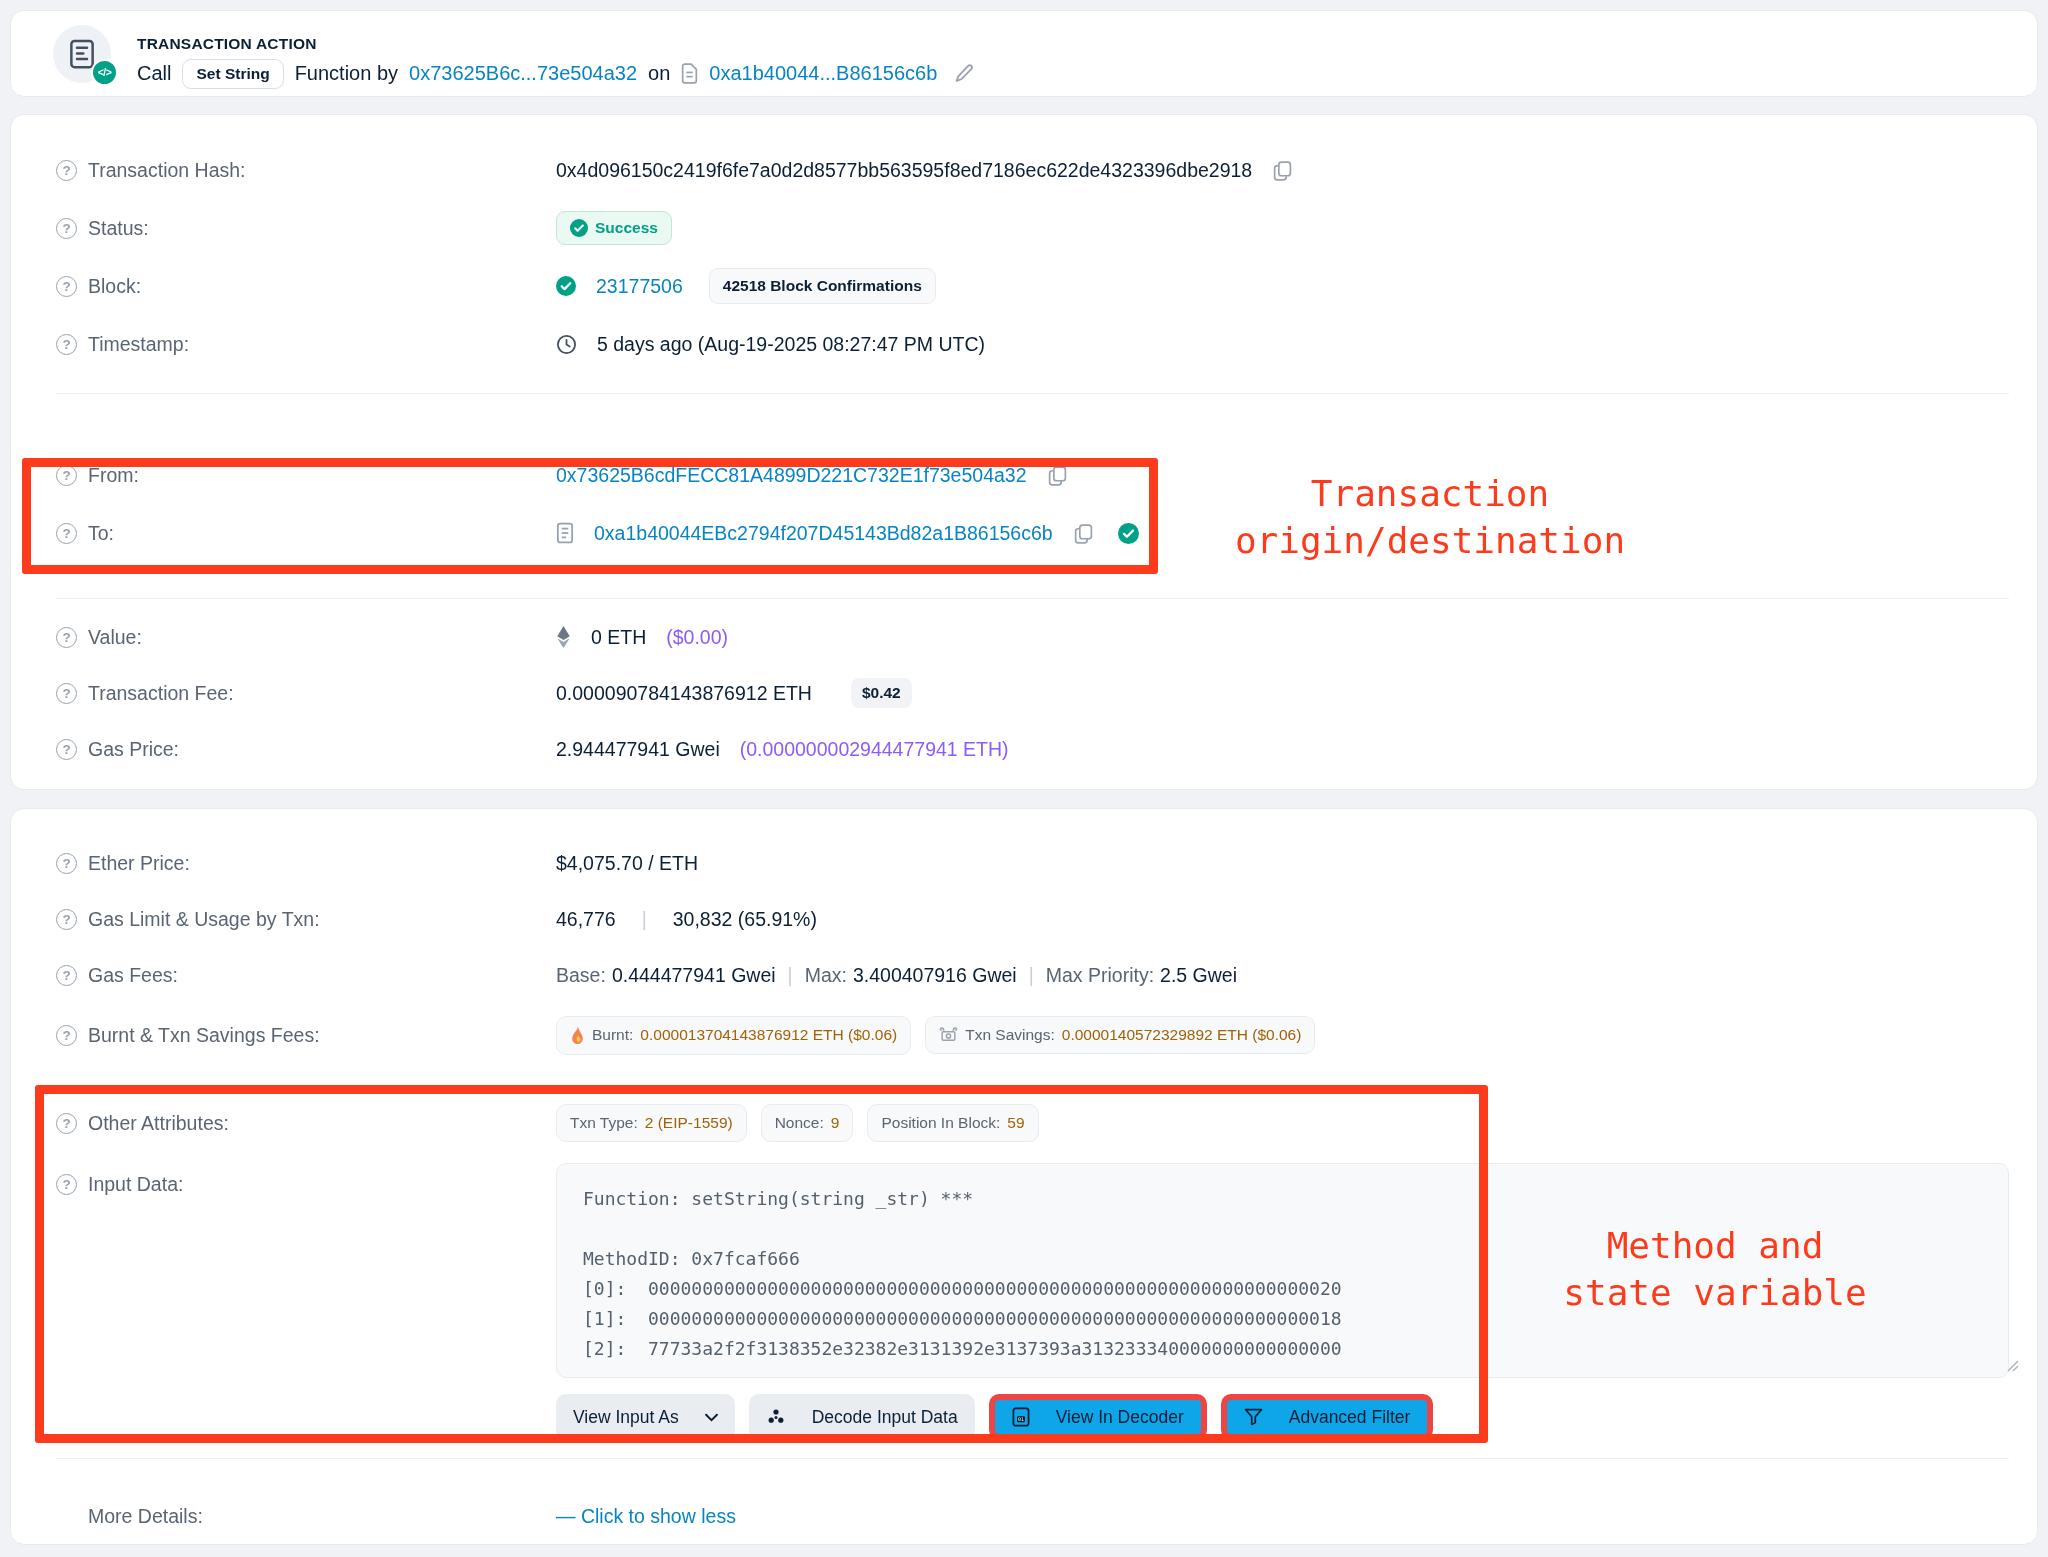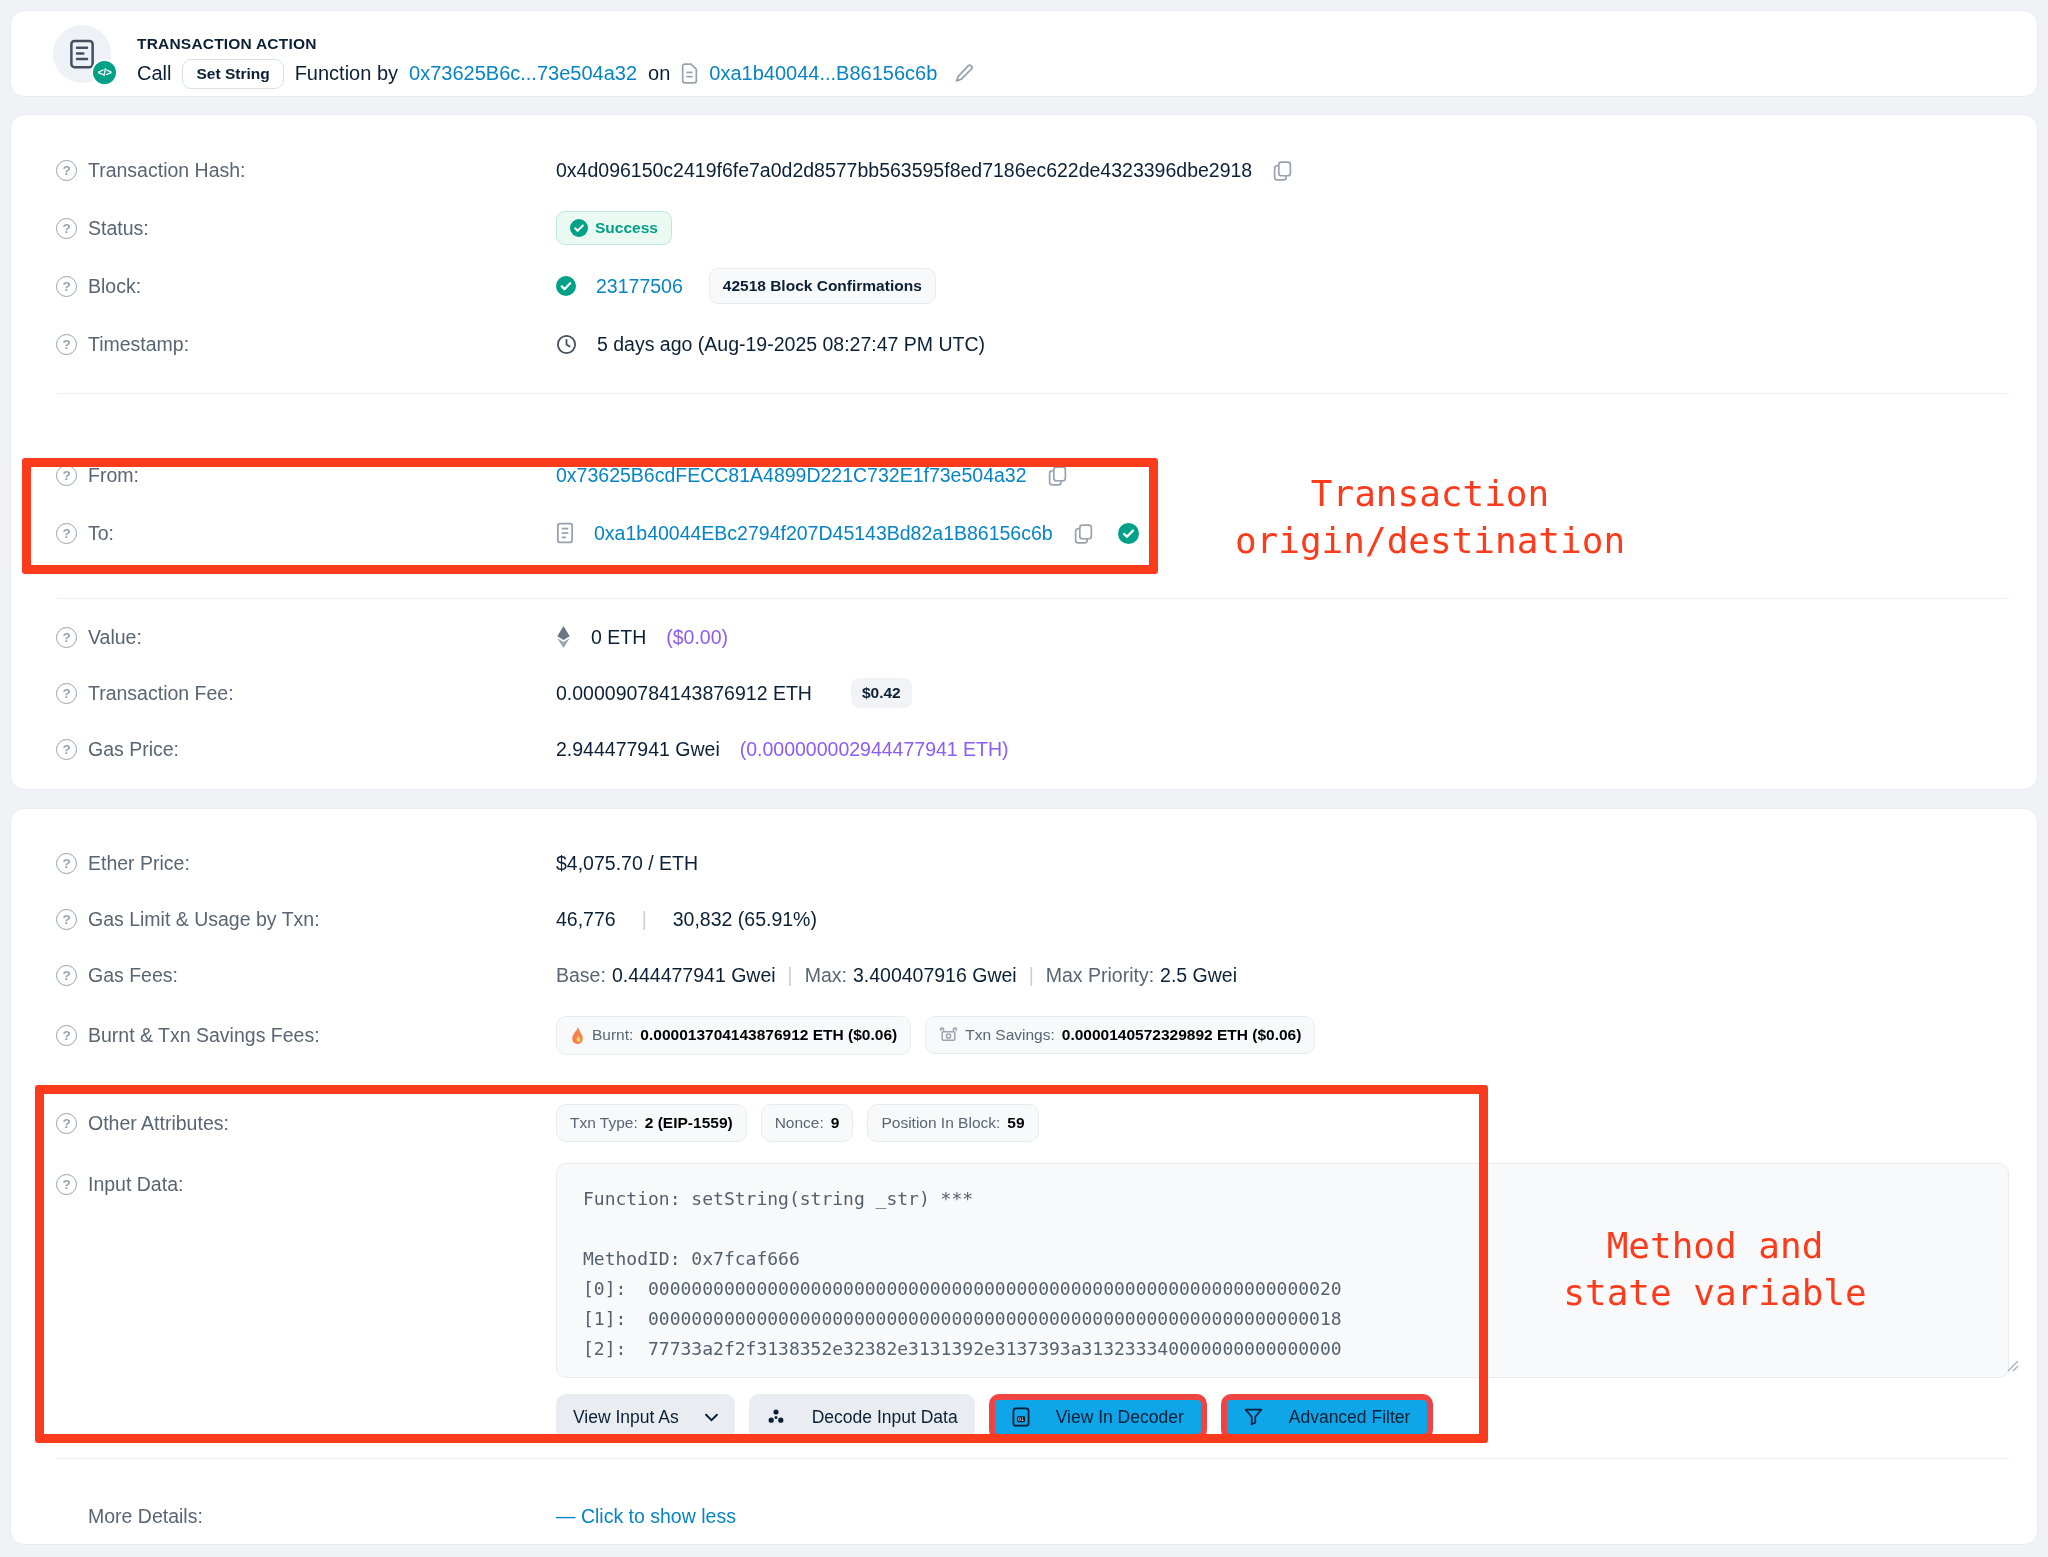--- a/index.html
+++ b/index.html
@@ -42,21 +42,21 @@
   
   .qi { width:21px; height:21px; border-radius:50%; border:1.6px solid #98a2ae; color:#98a2ae; font-size:13.5px; font-weight:700; display:inline-flex; align-items:center; justify-content:center; flex-shrink:0; cursor:pointer; }
   .icon { display:inline-flex; align-items:center; justify-content:center; flex-shrink:0; }
   .copy-btn { cursor:pointer; }
   
   .badge-success { display:inline-flex; align-items:center; gap:7px; background:#ebf9f3; border:1px solid #bfe8d9; border-radius:9px; padding:7px 13px; color:#00a186; font-size:15.5px; font-weight:700; }
   .badge-gray { display:inline-flex; align-items:center; gap:6px; background:#f8f9fa; border:1px solid #e9ecef; border-radius:9px; padding:8px 13px; font-size:15.5px; font-weight:700; color:#0b1f35; }
   .badge-usd { background:#f1f3f6; border-radius:8px; padding:6px 11px; font-size:15.5px; font-weight:700; color:#0b1f35; }
   .pill { display:inline-flex; align-items:center; gap:7px; background:#f8f9fa; border:1px solid #e9ecef; border-radius:10px; padding:9px 13px; font-size:15.5px; }
   .pill .k { color:#5a6573; font-weight:400; }
-  .pill .v { color:#000000; font-weight:700; }
+  .pill .v { color:#a16207; font-weight:400; }
   
   .input-wrap { flex:1; }
   .input-box { position:relative; background:#f8f9fa; border:1px solid #e9ecef; border-radius:10px; height:215px; padding:20px 26px; font-family:"DejaVu Sans Mono", monospace; font-size:18px; line-height:30px; color:#54606e; white-space:pre; overflow:hidden; }
   .grip { position:absolute; right:5px; bottom:4px; }
   .btn-row { display:flex; gap:14px; margin-top:16px; }
   .btn { display:inline-flex; align-items:center; gap:26px; height:46px; padding:0 17px; border-radius:10px; font-size:17.5px; font-weight:500; color:#0b1f35; cursor:pointer; border:none; font-family:inherit; background:none; }
   .btn-soft { background:#e9edf1; }
   .btn-outline { background:#0ea5e9; border:6px solid #ef4444; }
   
   .anno-box { position:absolute; border:9px solid #fc3a1c; pointer-events:none; border-radius:3px; }

